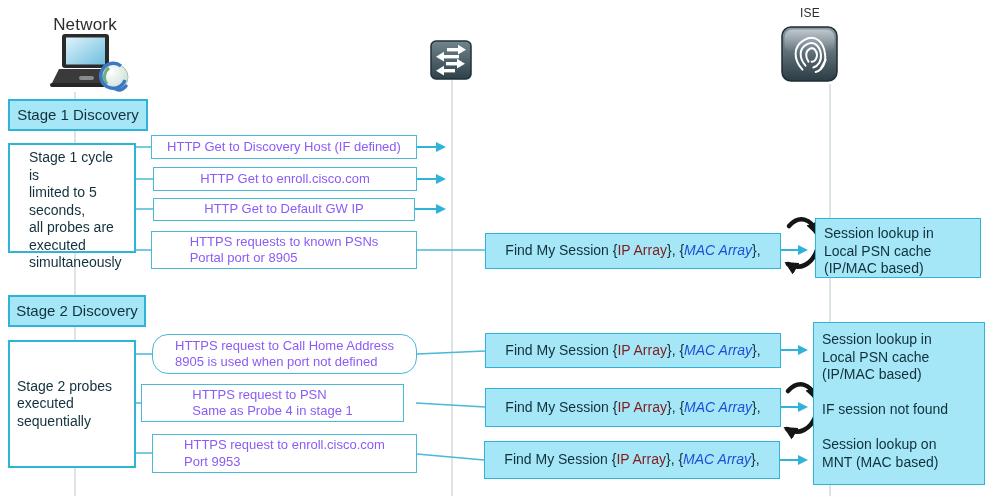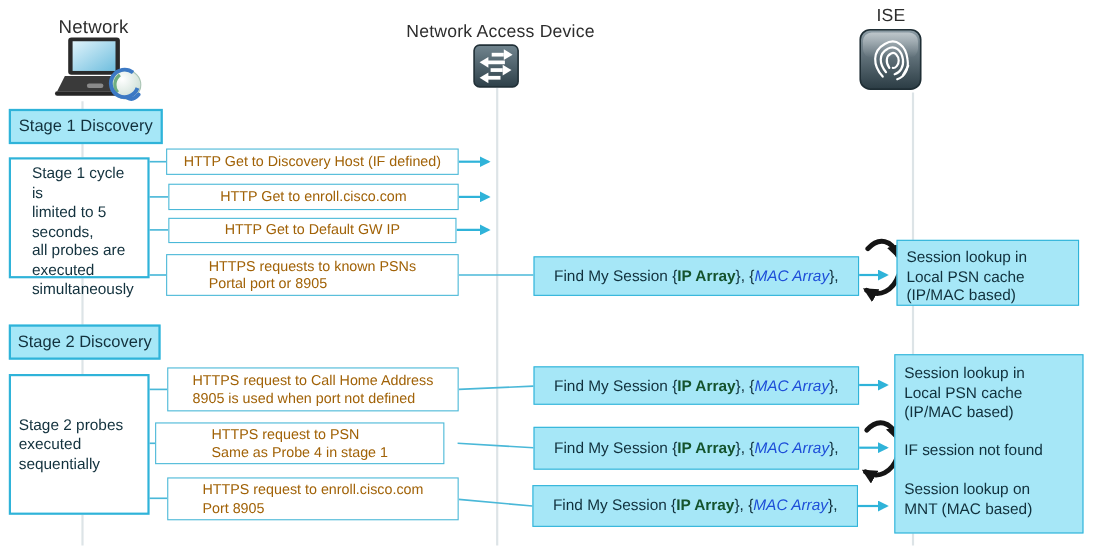--- a/index.html
+++ b/index.html
@@ -5,49 +5,49 @@
   * { margin:0; padding:0; box-sizing:border-box; }
   html,body { background:#fff; }
   body { font-family:"Liberation Sans", sans-serif; }
   .canvas {
     position:relative; width:999px; height:504px; background:#fff;
     overflow:hidden; color:#12313d;
   }
   svg.layer { position:absolute; left:0; top:0; z-index:1; }
   .actor-label {
     position:absolute; z-index:3; text-align:center; color:#2d2d2d;
-    font-size:16px; letter-spacing:.2px;
+    font-size:12px; letter-spacing:.2px;
   }
   .icon { position:absolute; z-index:3; }
   .box {
     position:absolute; z-index:2; display:flex; align-items:center;
     justify-content:center; line-height:1.25;
     white-space:pre-line;
   }
   .cyan-box {
     background:#a6e7f7; border:2px solid #2fb3d9; font-size:15px;
   }
   .white-box {
     background:#ffffff; border:2px solid #2fb3d9; font-size:14px;
   }
   .probe-box {
     background:#ffffff; border:1.5px solid #4ab8d8; font-size:13px;
-    color:#a16207;
+    color:#8b5cf6;
   }
   .fms-box {
     background:#a6e7f7; border:1.5px solid #2fb3d9; font-size:14px;
     white-space:nowrap; color:#10303c;
   }
   .lookup-box {
     background:#a6e7f7; border:1.5px solid #2fb3d9; font-size:14px;
     justify-content:flex-start; align-items:flex-start; text-align:left;
     padding:6px 8px; color:#10303c;
   }
   .left-text { justify-content:flex-start; text-align:left; padding:4px 7px; }
-  .ip-col { color:#14532d;font-weight:bold; }
+  .ip-col { color:#7f1d1d; }
   .mac-col { color:#1d4ed8;font-style:italic; }
 </style>
 </head>
 <body>
 
 <div class="canvas">
 
   <svg class="layer" width="999" height="504" viewBox="0 0 999 504">
     <defs>
       <marker id="cyanhead" viewBox="0 0 10 10" refX="8" refY="5" markerWidth="5" markerHeight="5" orient="auto">
@@ -96,21 +96,20 @@
 
     <g stroke="#151515" stroke-width="4.5" fill="none" stroke-linecap="round" marker-end="url(#blackhead)">
       <path d="M 789 226 C 799 215, 811 218, 816 232"></path>
       <path d="M 817 250 C 812 264, 800 271, 788 264"></path>
       <path d="M 788 391 C 798 380, 810 383, 815 397"></path>
       <path d="M 816 415 C 811 429, 799 436, 787 429"></path>
     </g>
   </svg>
 
   <div class="actor-label" style="left:25px; top:15px; width:120px; font-size:17px;">Network</div>
-  <div class="actor-label" style="left:350px; top:21px; width:210px;">Network Access Device</div>
   <div class="actor-label" style="left:780px; top:6px; width:60px;">ISE</div>
 
   <div class="icon" style="left:46px; top:33px;">
     <svg width="84" height="60" viewBox="0 0 84 60">
       <defs>
         <linearGradient id="scr" x1="0" y1="0" x2="1" y2="1">
           <stop offset="0" stop-color="#dff3fb"></stop>
           <stop offset="1" stop-color="#6fbede"></stop>
         </linearGradient>
         <radialGradient id="orb" cx="0.35" cy="0.3" r="0.9">
@@ -201,26 +200,26 @@
   <div class="box lookup-box" style="left:815px; top:218px; width:166px; height:60px;">Session lookup in
 Local PSN cache
 (IP/MAC based)</div>
 
   <div class="box cyan-box" style="left:8px; top:295px; width:138px; height:32px;">Stage 2 Discovery</div>
 
   <div class="box white-box left-text" style="left:8px; top:340px; width:128px; height:128px;">Stage 2 probes
 executed
 sequentially</div>
 
-  <div class="box probe-box" style="left:152px; top:334px; width:265px; height:40px;">HTTPS request to Call Home Address
+  <div class="box probe-box" style="left:152px; top:334px; width:265px; height:40px;border-radius:16px;">HTTPS request to Call Home Address
 8905 is used when port not defined</div>
   <div class="box probe-box" style="left:141px; top:384px; width:263px; height:38px;">HTTPS request to PSN
 Same as Probe 4 in stage 1</div>
   <div class="box probe-box" style="left:152px; top:434px; width:265px; height:39px;">HTTPS request to enroll.cisco.com
-Port 8905</div>
+Port 9953</div>
 
   <div class="box fms-box" style="left:485px; top:333px; width:296px; height:35px;">
     <span>Find My Session {</span>
       <span class="ip-col">IP Array</span>
       <span>}, {</span>
       <span class="mac-col">MAC Array</span>
       <span>},</span>
   </div>
   <div class="box fms-box" style="left:485px; top:388px; width:296px; height:39px;">
     <span>Find My Session {</span>

